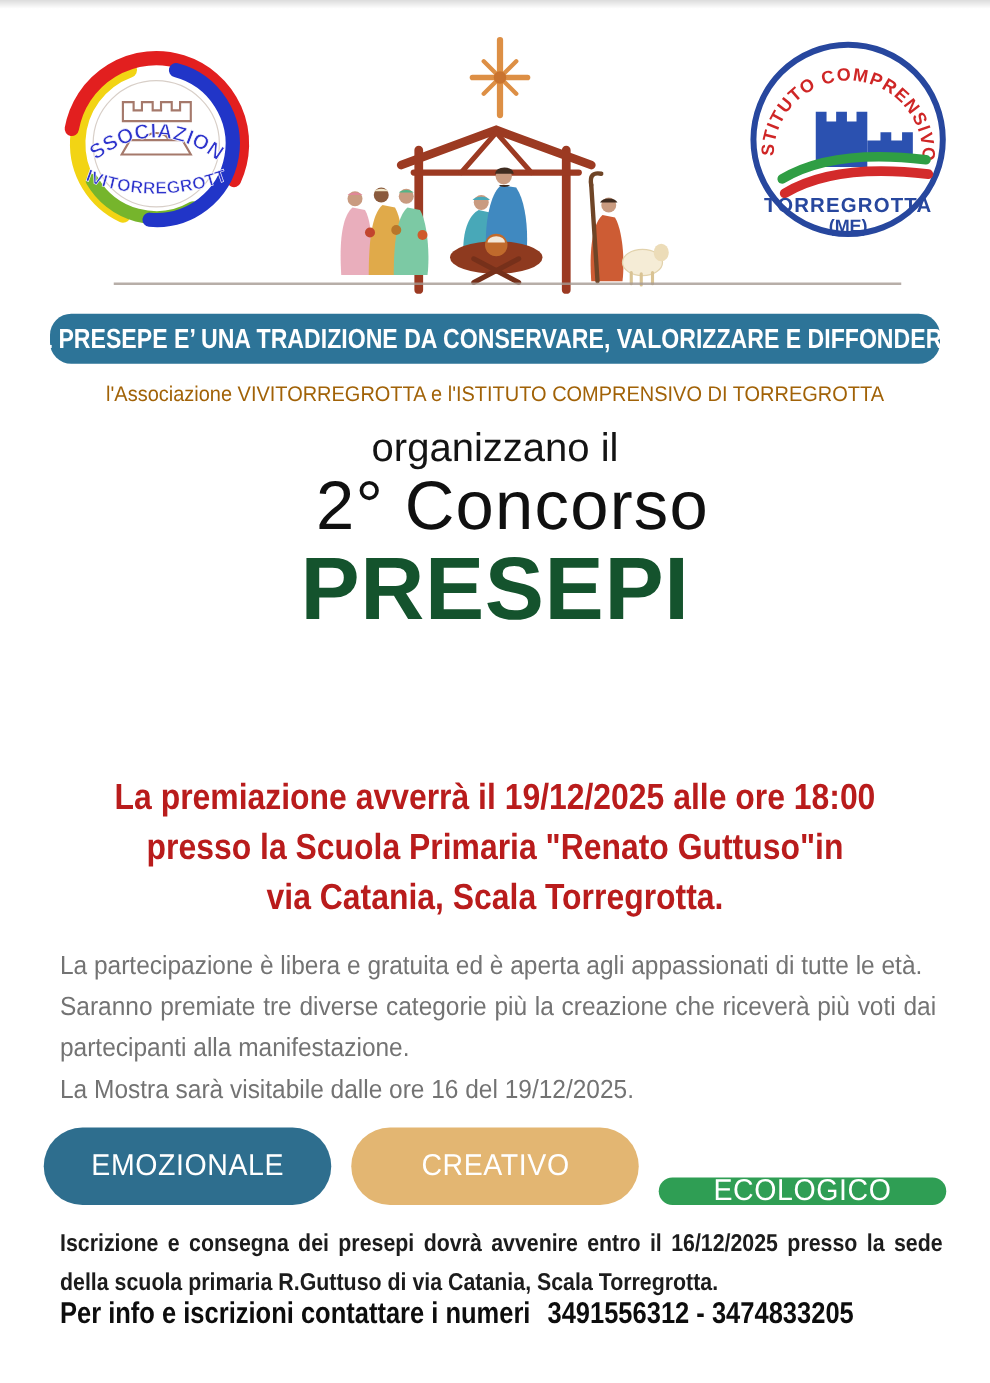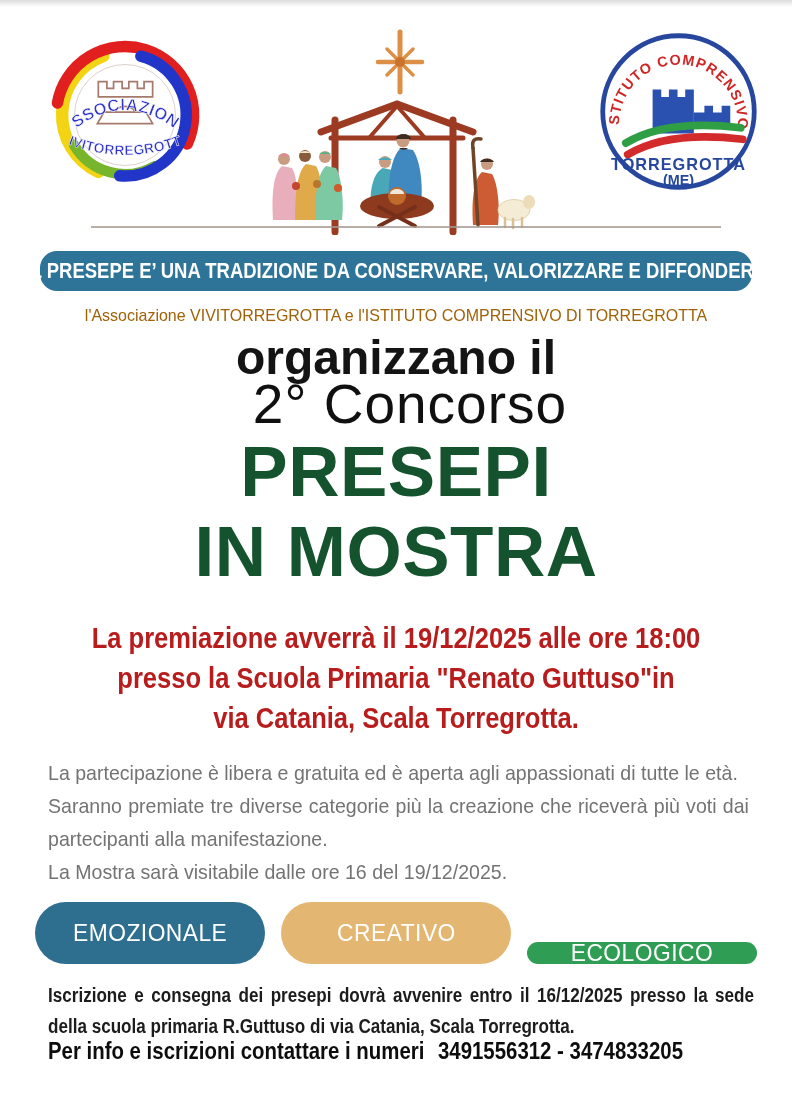--- a/index.html
+++ b/index.html
@@ -22,21 +22,21 @@
 
   
   .banner { left:40px; top:251px; width:712px; height:40px;
     border-radius:17px; display:flex; align-items:center; justify-content:center;text-align:center; }
   .banner-text { color:#ffffff; font-weight:700; font-size:22px;
     white-space:nowrap; display:inline-block; transform:scaleX(.84); }
 
   
   .organizers { top:306px; font-size:17px; color:#a16207; }
   .organizers span { display:inline-block; white-space:nowrap; transform:scaleX(.94); }
-  .organize   { top:330px; font-size:48px; font-weight:700; color:#141414; }
+  .organize   { top:340px; font-size:32px; font-weight:400; color:#141414; }
   .contest    { top:372px; font-size:55px; font-weight:500; letter-spacing:1px; color:#101010;padding-left:28px; }
 
   .title { top:432px; font-weight:800; font-size:71px; line-height:80px;
     letter-spacing:.5px; }
 
   .award { top:618px; font-weight:700; font-size:29px; line-height:40px; color:#b91c1c; }
   .award div { transform:scaleX(.88); white-space:nowrap; }
 
   .details { left:48px; top:756px; width:700px; font-size:21px; line-height:33px;
     color:#737373; }
@@ -172,21 +172,20 @@
   </div>
 
   <div class="abs center organizers">
     <span>l'Associazione VIVITORREGROTTA e l'ISTITUTO COMPRENSIVO DI TORREGROTTA</span>
   </div>
   <div class="abs center organize">organizzano il</div>
   <div class="abs center contest">2° Concorso</div>
 
   <div class="abs center title" style="color: #14532d;">
     <div>PRESEPI</div>
-    <div>IN MOSTRA</div>
   </div>
 
   <div class="abs center award">
     <div>La premiazione avverrà il 19/12/2025 alle ore 18:00</div>
     <div>presso la Scuola Primaria "Renato Guttuso"in</div>
     <div>via Catania, Scala Torregrotta.</div>
   </div>
 
   <div class="abs details">
     <div class="details-inner">

